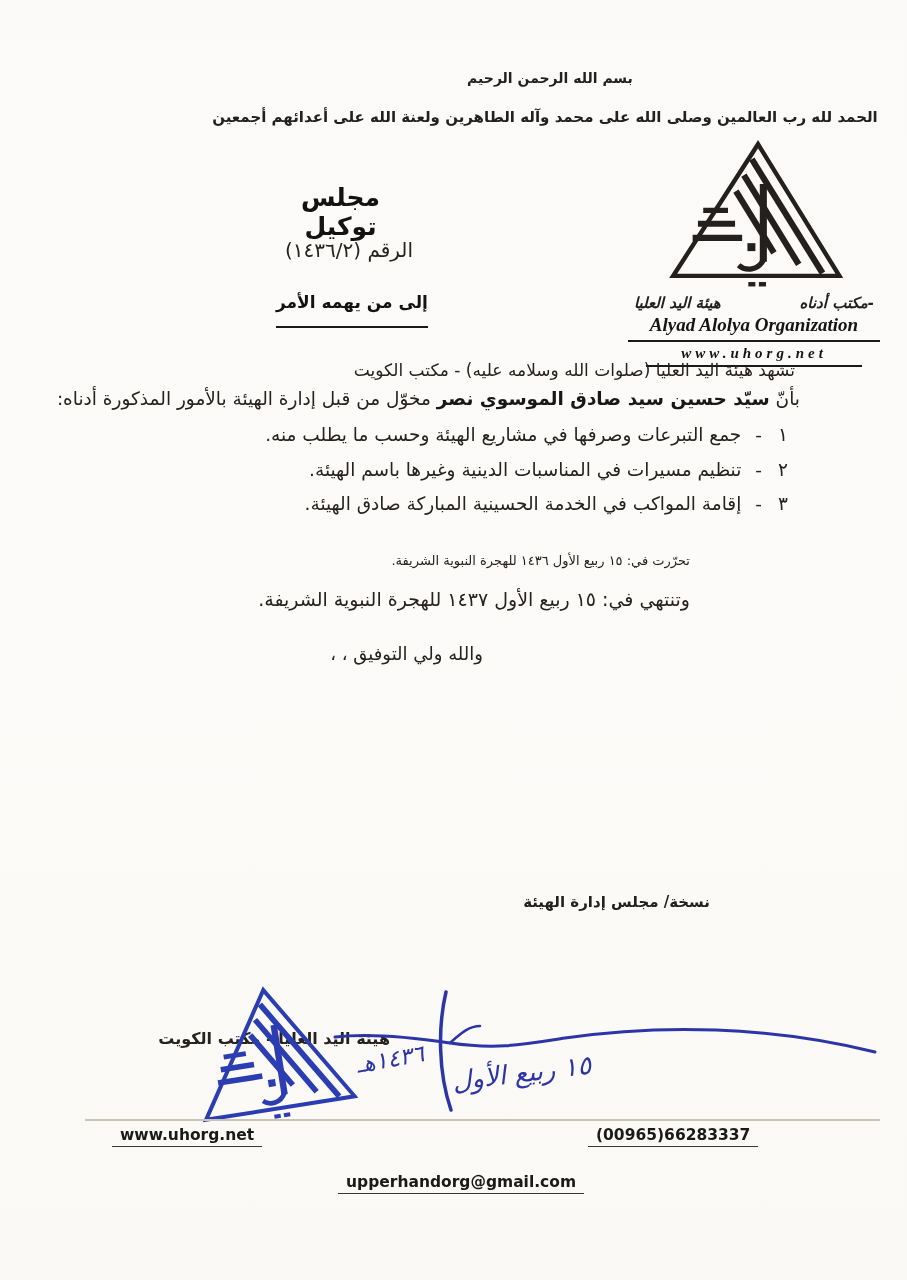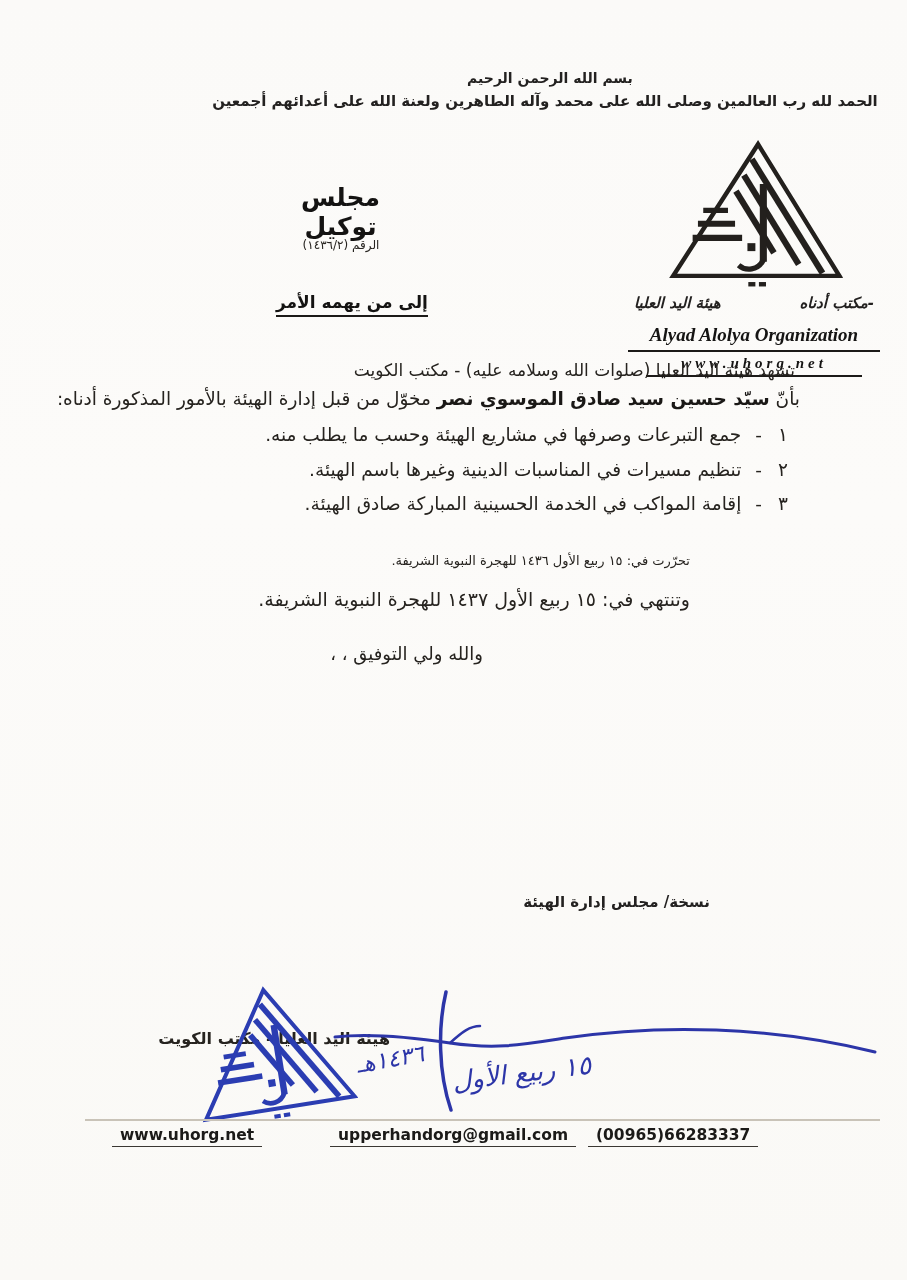--- a/index.html
+++ b/index.html
@@ -12,33 +12,33 @@
   .page{
     position:absolute;inset:0;
     background:linear-gradient(180deg,#fbfaf8 0%,#fcfbf9 40%,#faf9f6 100%);
   }
   .abs{position:absolute;}
   .ar{direction:rtl;unicode-bidi:plaintext;}
   .center{text-align:center;}
 
   
   .basmala{top:70px;left:200px;width:700px;font-size:14px;font-weight:800;color:#232120;}
-  .praise{top:92px;left:190px;width:710px;font-size:15px;font-weight:800;color:#232120;letter-spacing:.2px;}
+  .praise{top:108px;left:190px;width:710px;font-size:15px;font-weight:800;color:#232120;letter-spacing:.2px;}
 
   
   .doc-title{top:183px;left:268px;width:145px;font-size:25px;font-weight:800;color:#141312;}
-  .doc-number{top:238px;left:276px;width:130px;font-size:12px;color:#26231f;}
-  .addressee{top:292px;left:276px;font-size:17px;font-weight:800;border-bottom:2.5px solid #1c1a18;padding-bottom:3px;color:#141312;}
+  .doc-number{top:238px;left:284px;width:130px;font-size:20px;color:#26231f;}
+  .addressee{top:292px;left:276px;font-size:17px;font-weight:800;border-bottom:2.5px solid #1c1a18;padding-bottom:14px;color:#141312;}
 
   
   .letterhead{top:138px;left:628px;width:252px;font-style:italic;}
   .logo-svg{display:block;margin:0 auto;color:#23201d;}
   .lh-ar{margin-top:4px;display:flex;flex-direction:row-reverse;justify-content:space-between;
          font-size:15px;font-weight:800;color:#232120;padding:0 6px;}
-  .lh-en{margin-top:12px;font-size:19px;font-weight:700;font-family:"Liberation Serif","DejaVu Serif",serif;
+  .lh-en{margin-top:2px;font-size:19px;font-weight:700;font-family:"Liberation Serif","DejaVu Serif",serif;
          text-align:center;border-bottom:2px solid #1c1a18;padding-bottom:4px;color:#151413;}
   .lh-url{margin-top:3px;font-size:15px;font-weight:700;letter-spacing:4px;text-align:center;
           font-family:"Liberation Serif","DejaVu Serif",serif;border-bottom:2px solid #1c1a18;
           padding-bottom:3px;width:86%;margin-left:auto;margin-right:auto;color:#151413;}
 
   
   .intro1{top:360px;right:112px;font-size:17px;color:#26231f;}
   .intro2{top:388px;right:107px;font-size:18.5px;color:#26231f;}
   .intro2 b{font-weight:800;color:#1a1816;}
   .list-row{right:117px;font-size:18.5px;color:#26231f;display:flex;flex-direction:row;gap:14px;}
@@ -55,21 +55,21 @@
   .sig-strokes{top:980px;left:330px;}
   .hand{color:#2c35a8;font-style:italic;white-space:nowrap;}
   .hand-date-main{top:1058px;left:452px;font-size:26px;transform:rotate(-7deg);}
   .hand-date-year{top:1046px;left:356px;font-size:23px;transform:rotate(-10deg);}
 
   
   .footer-rule{top:1119px;left:85px;width:795px;height:2px;background:#c9c3b8;}
   .footer-item{top:1126px;font-size:15.5px;font-weight:600;color:#1b1a18;
                border-bottom:1.6px solid #3a3732;padding:0 8px 2px 8px;white-space:nowrap;}
   .f-web{left:112px;}
-  .f-mail{left:330px;}
+  .f-mail{left:338px;margin-top:47px;}
   .f-phone{left:588px;}
 </style>
 </head>
 <body>
 
 <svg width="0" height="0" style="position:absolute" aria-hidden="true">
   <symbol id="logo-tri" viewBox="0 0 200 172">
     <g fill="none" stroke="currentColor" stroke-linecap="butt">
       <path d="M104,7 L196,156 L8,156 Z" stroke-width="5"></path>
       <path d="M97,24 L177,153" stroke-width="7"></path>

